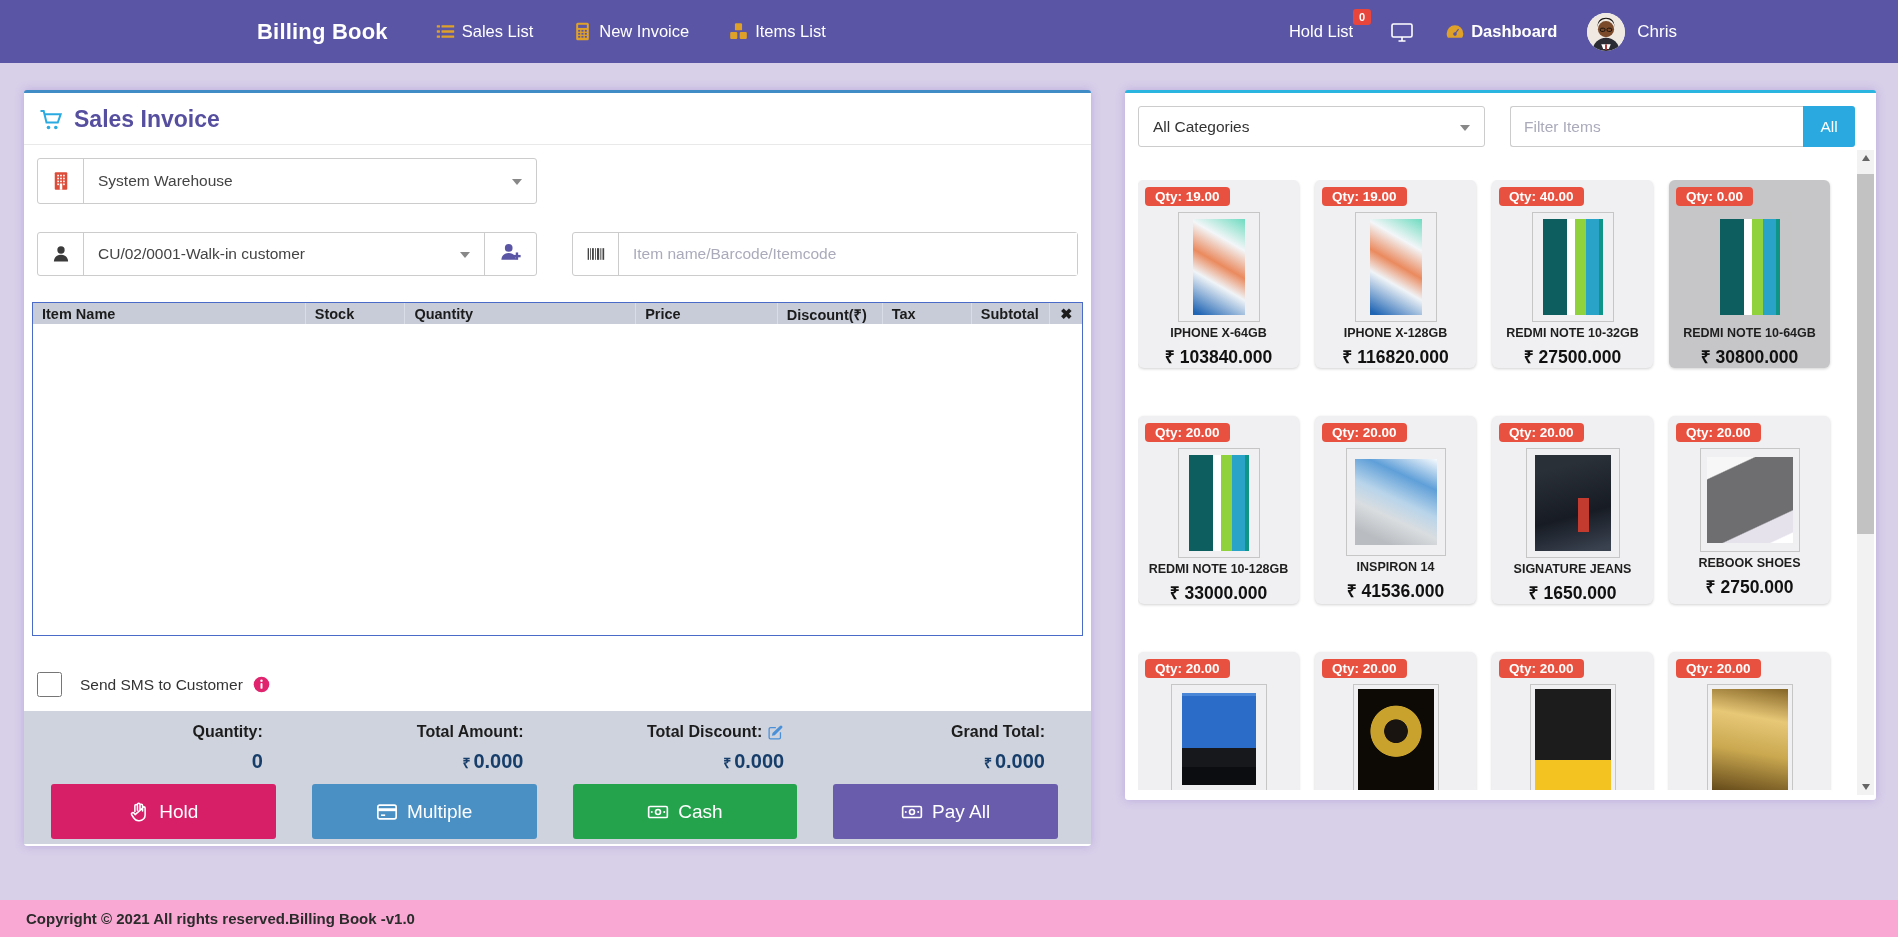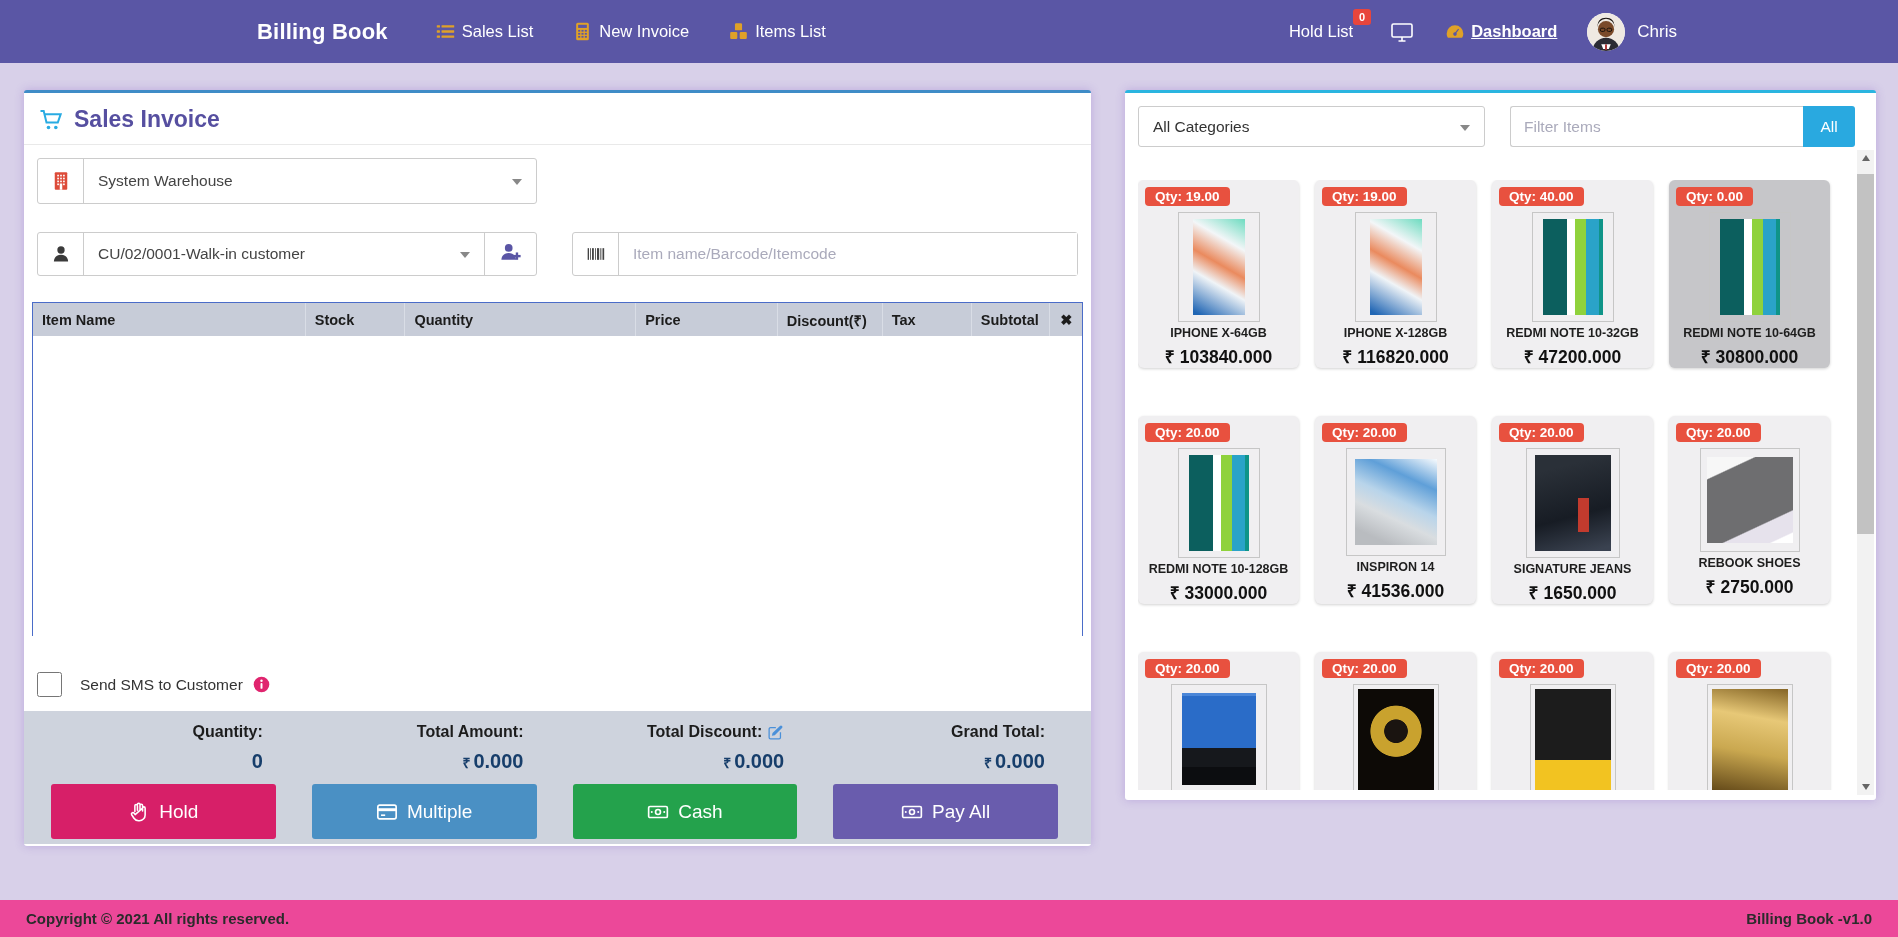--- a/index.html
+++ b/index.html
@@ -11,21 +11,21 @@
   .brand { color:#fff; font-weight:bold; font-size:22px; letter-spacing:.2px; cursor:pointer;}
   .nav-links { display:flex; gap:40px; margin-left:48px; }
   .nav-link { display:flex; align-items:center; gap:7px; color:#fff; font-size:16.5px; cursor:pointer; }
   .nav-ic { width:19px; height:19px; color:#dfa128; display:inline-flex; }
   .nav-ic svg { width:100%; height:100%; }
   .nav-right { margin-left:auto; display:flex; align-items:center; gap:30px; }
   .hold-list { color:#fff; font-size:16.5px; position:relative; cursor:pointer; padding-right:6px;}
   .hold-badge { position:absolute; top:-13px; right:-12px; background:#e8453c; color:#fff; font-size:11px; font-weight:bold; padding:2px 6px; border-radius:3px; }
   .monitor { width:26px; height:24px; color:#fff; cursor:pointer; }
   .monitor svg { width:100%; height:100%; }
-  .dash-link { display:flex; align-items:center; gap:6px; color:#fff; font-weight:bold; font-size:16.5px; cursor:pointer;text-decoration:underline;}
+  .dash-link { display:flex; align-items:center; gap:6px; color:#fff; font-weight:bold; font-size:16.5px; cursor:pointer;}
   .dash-ic { width:20px; height:20px; color:#dfa128; }
   .dash-ic svg{ width:100%; height:100%; }
   .user-box { display:flex; align-items:center; gap:12px; cursor:pointer; }
   .avatar { width:38px; height:38px; border-radius:50%; background:#fff; overflow:hidden; }
   .avatar svg { width:100%; height:100%; }
   .user-name { color:#fff; font-size:17px; }
 
   
   .content { position:relative; height:837px; background:#d8d0e9; }
   .card { position:absolute; background:#fff; border-radius:3px; box-shadow:0 0 10px rgba(110,70,190,.28); }
@@ -46,21 +46,21 @@
   .wh-group { margin:13px 0 0 13px; width:500px; height:46px; }
   .row2 { display:flex; margin:28px 13px 0; justify-content:space-between; }
   .cust-group { width:500px; height:44px; }
   .addcust-btn { width:52px; display:flex; align-items:center; justify-content:center; border-left:1px solid #ccc; cursor:pointer; }
   .addcust-btn svg { width:24px; height:22px; color:#5a55a5; }
   .bc-group { width:506px; height:44px; }
   .bc-input { flex:1; border:none; outline:none; font-size:15.5px; padding:0 14px; color:#444; font-family:inherit;}
   .bc-input::placeholder { color:#aab; }
 
   .items-table { margin:26px 8px 0; border:1px solid #4a6cc8; height:334px; }
-  .thead { display:flex; background:#c7ccd8; height:33px; align-items:center; }
+  .thead { display:flex; background:#c7ccd8; height:21px; align-items:center; }
   .th { font-size:14.5px; font-weight:bold; color:#1c1c1c; padding:0 9px; border-right:1px solid #d9dde6; height:100%; display:flex; align-items:center; }
   .th:last-child { border-right:none; justify-content:center;}
   .c0{width:26%;} .c1{width:9.5%;} .c2{width:22%;} .c3{width:13.5%;} .c4{width:10%;} .c5{width:8.5%;} .c6{width:7.5%;} .c7{width:3%; cursor:pointer;}
   .tbody { background:#fff; height:300px; }
 
   .sms-row { margin:36px 0 0 13px; display:flex; align-items:center; gap:18px; }
   .sms-check { width:25px; height:25px; accent-color:#fff; cursor:pointer; }
   .sms-label { font-size:15.5px; color:#333; }
   .info-ic { width:17px; height:17px; color:#e0246e; margin-left:-8px; }
   .info-ic svg{ width:100%; height:100%; }
@@ -103,21 +103,21 @@
   .pprice { font-size:17.5px; font-weight:bold; color:#111; margin-top:2px; }
 
   .scrollbar { position:absolute; left:732px; top:57px; width:17px; height:645px; background:#f2f2f2; }
   .sb-arrow { height:16px; display:flex; align-items:center; justify-content:center; cursor:pointer; }
   .sb-up::after { content:""; border-left:4px solid transparent; border-right:4px solid transparent; border-bottom:6px solid #666; }
   .sb-down { position:absolute; bottom:0; width:100%; }
   .sb-down::after { content:""; border-left:4px solid transparent; border-right:4px solid transparent; border-top:6px solid #666; }
   .sb-thumb { position:absolute; top:24px; left:0; width:17px; height:360px; background:#c2c2c2; cursor:pointer; }
 
   
-  .footer { height:37px; background:#ec4899; display:flex; align-items:center; justify-content:space-between; padding:0 26px; }
+  .footer { height:37px; background:#f9a8d4; display:flex; align-items:center; padding:0 26px; }
   .footer div { font-size:15px; font-weight:bold; color:#2b2b2b; }
 </style>
 </head>
 <body>
 
 <div class="navbar">
   <div class="nav-container">
     <div class="brand">Billing Book</div>
     <div class="nav-links">
         <div class="nav-link">
@@ -377,21 +377,21 @@
     <span class="pbadge">Qty: 19.00</span>
     <span class="pimg img-iphone"></span>
     <span class="pname">IPHONE X-128GB</span>
     <span class="pprice">₹ 116820.000</span>
   </div>
 
   <div class="pcard">
     <span class="pbadge">Qty: 40.00</span>
     <span class="pimg img-redmi"></span>
     <span class="pname">REDMI NOTE 10-32GB</span>
-    <span class="pprice">₹ 47200.000</span>
+    <span class="pprice">₹ 27500.000</span>
   </div>
 
   <div class="pcard oos">
     <span class="pbadge">Qty: 0.00</span>
     <span class="pimg img-redmi"></span>
     <span class="pname">REDMI NOTE 10-64GB</span>
     <span class="pprice">₹ 30800.000</span>
   </div>
 
   <div class="pcard">

